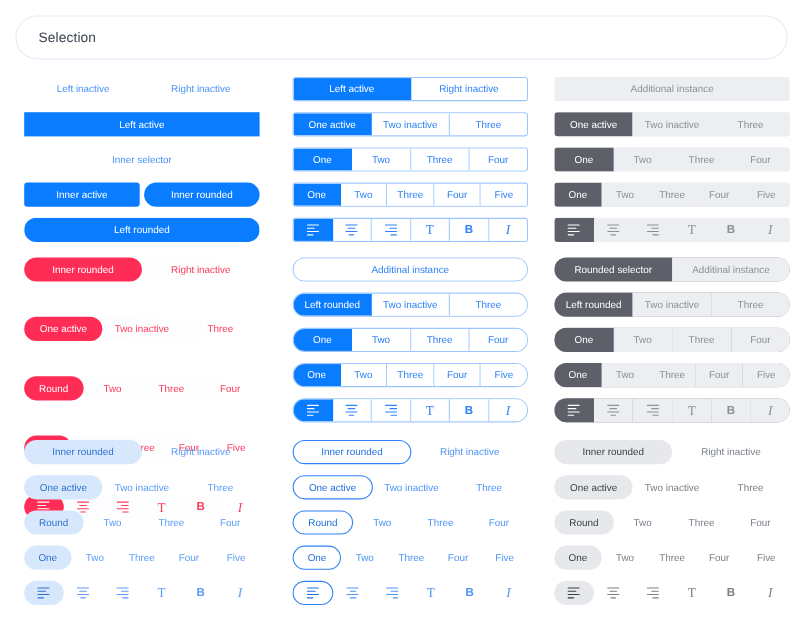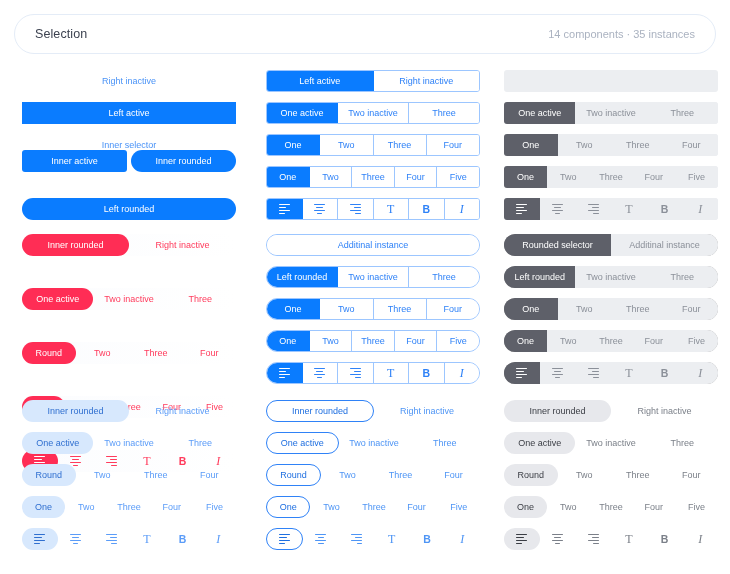--- a/index.html
+++ b/index.html
@@ -174,42 +174,44 @@
   .letter.ital { font-style: italic; font-family: "Liberation Serif", serif; font-size: 12px; }
   .letter.serifT { font-family: "Liberation Serif", serif; font-size: 12px; }
 </style>
 </head>
 <body>
 
 <div id="canvas">
 
   <div class="header">
     <span class="header-title">Selection</span>
-    <span class="header-meta">14 components · 35 instances</span>
   </div>
 
   <div id="grid">
       <div class="col" style="left: 22px; top: 0px;">
         <div class="grp" style="top: 70px; left: 0px;">
           <div class="row v-labels" style="top: 0px;">
             <div class="seg">
+              <span>Left inactive</span>
+            </div>
+            <div class="seg">
               <span>Right inactive</span>
             </div>
           </div>
           <div class="row v-solidblue" style="top: 32px;">
             <div class="seg active">
               <span>Left active</span>
             </div>
           </div>
           <div class="row v-labels" style="top: 64px;">
             <div class="seg">
               <span>Inner selector</span>
             </div>
           </div>
-          <div class="row v-innerpair" style="top: 80px;">
+          <div class="row v-innerpair" style="top: 96px;">
             <div class="seg active sq">
               <span>Inner active</span>
             </div>
             <div class="seg active rd">
               <span>Inner rounded</span>
             </div>
           </div>
           <div class="row v-solidblue fullround" style="top: 128px;">
             <div class="seg active">
               <span>Left rounded</span>
@@ -707,20 +709,23 @@
               <span class="glyph">
                 <span class="letter ital">I</span>
               </span>
             </div>
           </div>
         </div>
       </div>
       <div class="col" style="left: 504px; top: 0px;">
         <div class="grp" style="top: 70px; left: 0px;">
           <div class="row v-greybox" style="top: 0px;">
+            <div class="seg">
+              <span>Additional instance</span>
+            </div>
           </div>
           <div class="row v-greybox" style="top: 32px;">
             <div class="seg active">
               <span>One active</span>
             </div>
             <div class="seg">
               <span>Two inactive</span>
             </div>
             <div class="seg">
               <span>Three</span>

